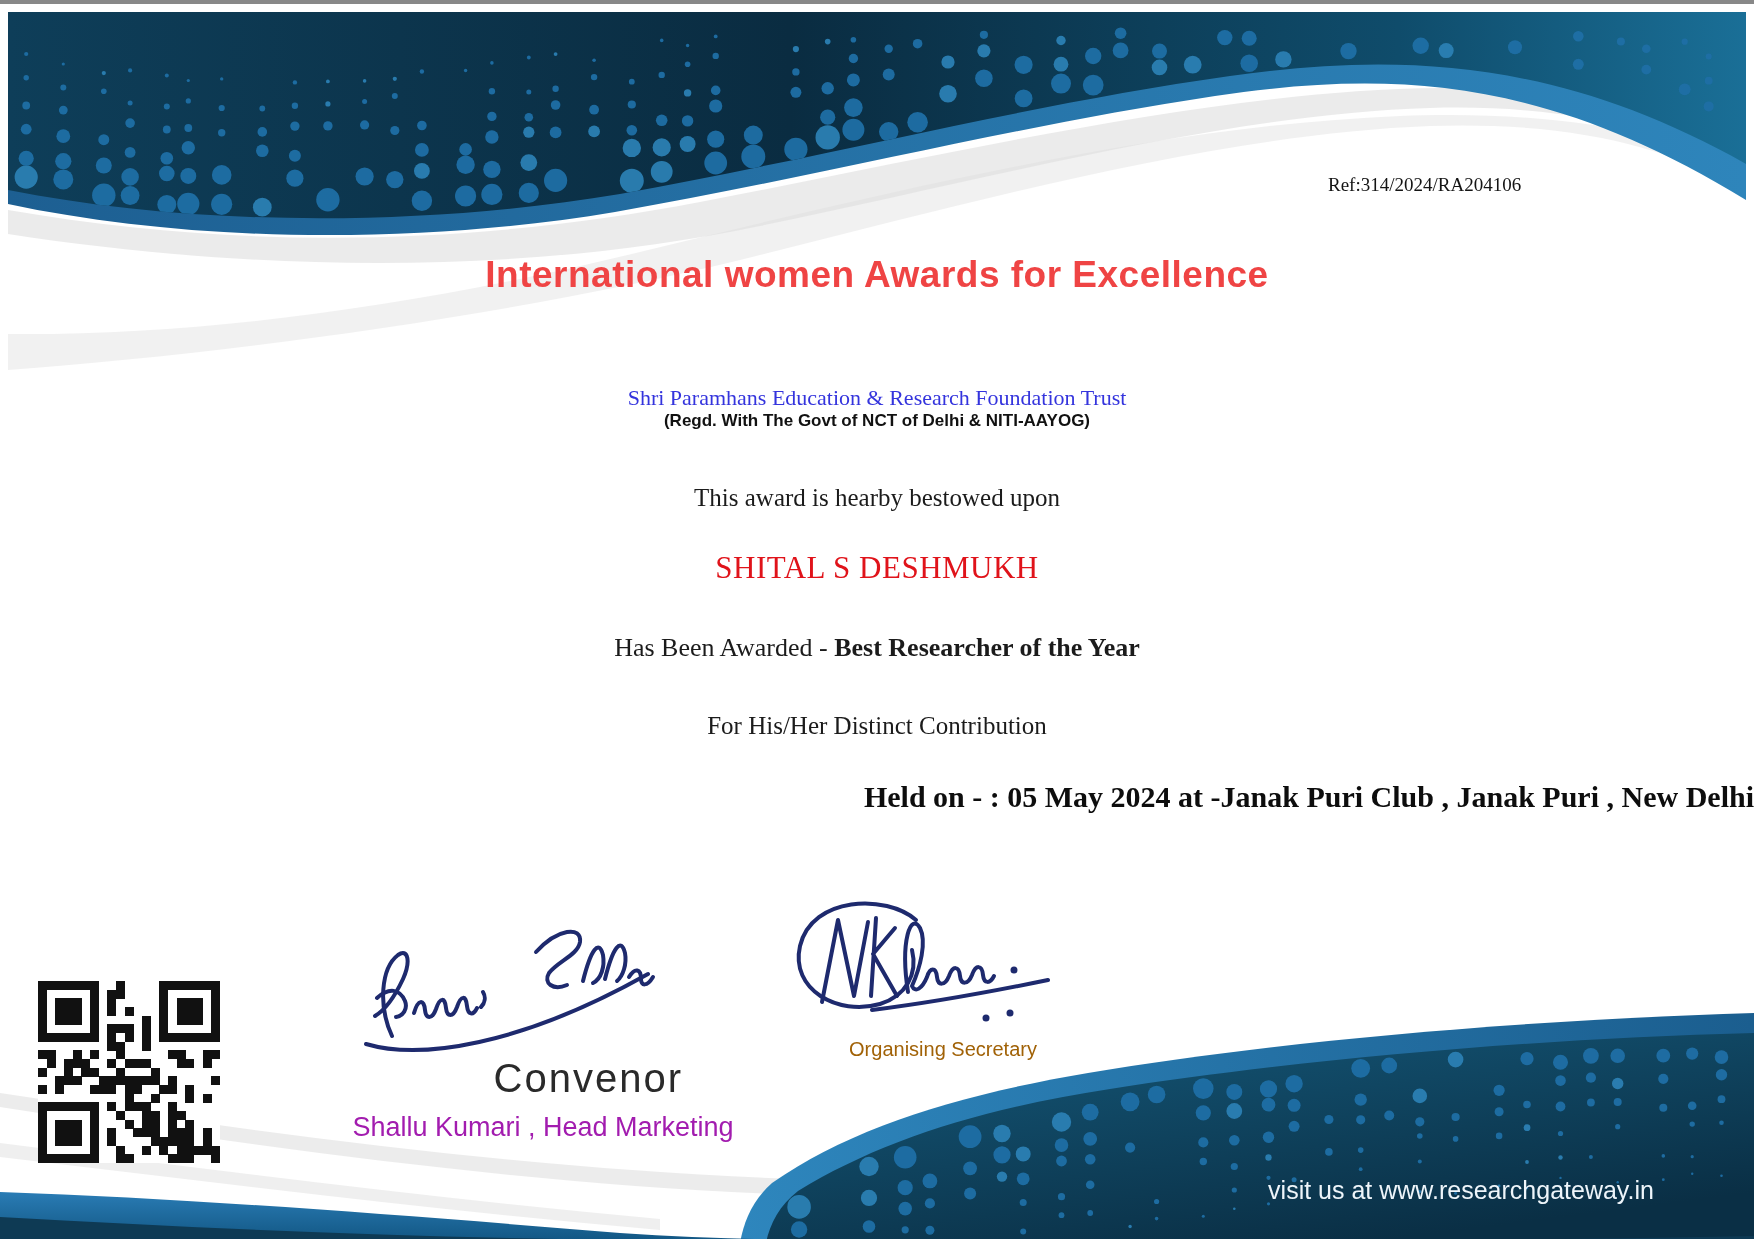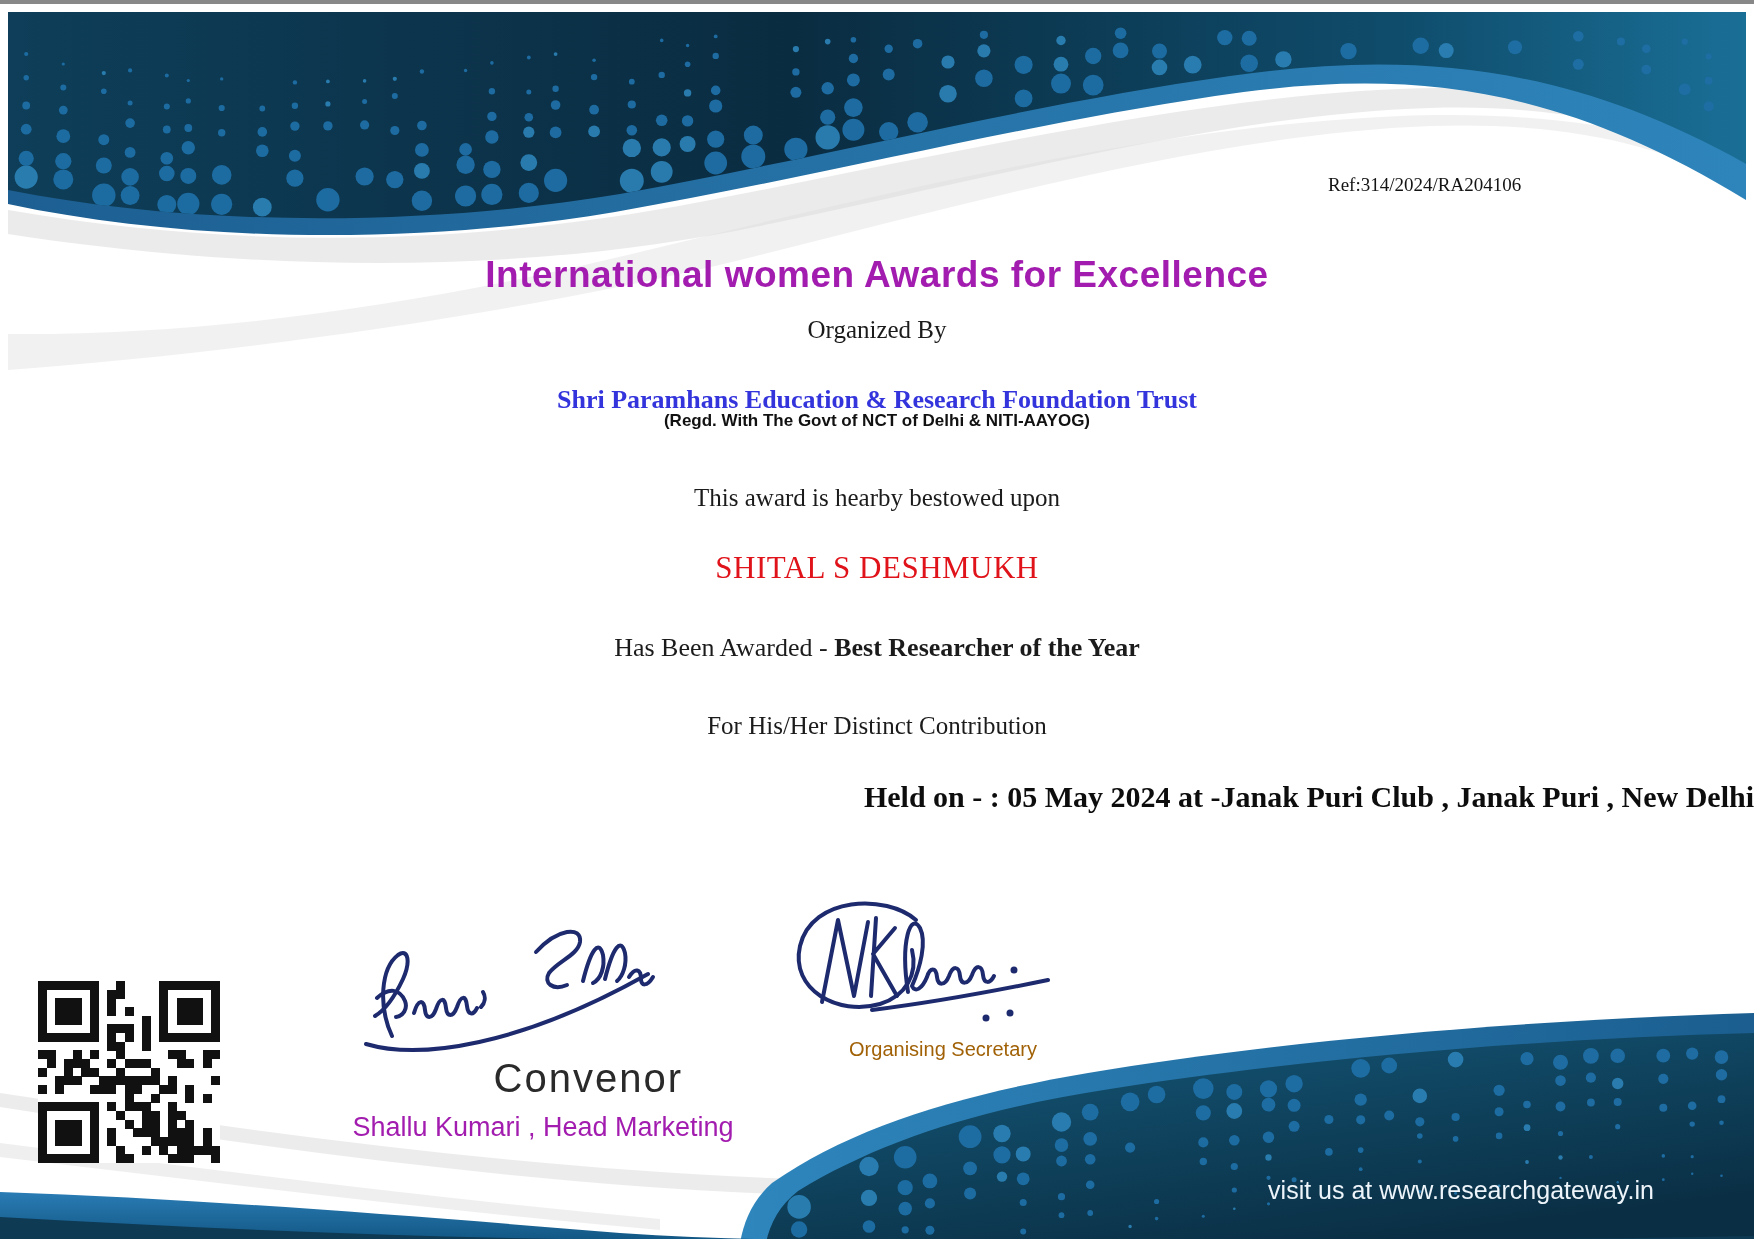--- a/index.html
+++ b/index.html
@@ -4,23 +4,23 @@
 <style>
   html,body{margin:0;padding:0;background:#888;}
   .cert{
     position:relative;width:1754px;height:1239px;margin:4px auto;
     background:#ffffff;overflow:hidden;
     font-family:"Liberation Serif", serif;color:#1b1b1b;
   }
   .cert svg{display:block;}
   .txt{position:absolute;left:0;width:1754px;text-align:center;line-height:1.15;white-space:nowrap;}
   .ref{position:absolute;left:1328px;top:170px;font-size:19px;color:#141414;}
-  .title{top:250px;font-family:"Liberation Sans",sans-serif;font-weight:600;font-size:37px;letter-spacing:.5px;color:#a21caf;margin:0;}
+  .title{top:250px;font-family:"Liberation Sans",sans-serif;font-weight:600;font-size:37px;letter-spacing:.5px;color:#ef4444;margin:0;}
   .organized{top:312px;font-size:25px;}
-  .organizer{top:381px;font-size:26px;font-weight:bold;color:#3434dd;}
+  .organizer{top:381px;font-size:22px;font-weight:normal;color:#3434dd;}
   .regd{top:407px;font-family:"Liberation Sans",sans-serif;font-weight:bold;font-size:17px;color:#111;}
   .bestowed{top:480px;font-size:25px;}
   .recipient{top:546px;font-size:31px;font-weight:normal;color:#e0131a;letter-spacing:.5px;}
   .awarded{top:629px;font-size:26px;}
   .awarded .bold{font-weight:bold;}
   .contribution{top:708px;font-size:25px;}
   .event{top:776px;font-size:30px;font-weight:bold;color:#0d0d0d;text-align:right;}
   .sans{font-family:"Liberation Sans",sans-serif;}
   .conv-role{position:absolute;left:383px;top:1052px;width:300px;text-align:right;font-size:40px;letter-spacing:2px;color:#2a2a2a;}
   .conv-detail{position:absolute;left:328px;top:1108px;width:430px;text-align:center;font-size:27px;color:#a21caf;}
@@ -584,21 +584,20 @@
       <rect x="78.00" y="173.33" width="9" height="9" fill="#111"></rect>
       <rect x="86.67" y="173.33" width="9" height="9" fill="#111"></rect>
       <rect x="130.00" y="173.33" width="9" height="9" fill="#111"></rect>
       <rect x="138.67" y="173.33" width="9" height="9" fill="#111"></rect>
       <rect x="147.33" y="173.33" width="9" height="9" fill="#111"></rect>
       <rect x="173.33" y="173.33" width="9" height="9" fill="#111"></rect>
     </svg>
 
   <div class="ref">Ref:314/2024/RA204106</div>
   <h1 class="txt title">International women Awards for Excellence</h1>
-  <div class="txt organized">Organized By</div>
   <div class="txt organizer">Shri Paramhans Education &amp; Research Foundation Trust</div>
   <div class="txt regd">(Regd. With The Govt of NCT of Delhi &amp; NITI-AAYOG)</div>
   <div class="txt bestowed">This award is hearby bestowed upon</div>
   <div class="txt recipient">SHITAL S DESHMUKH</div>
   <div class="txt awarded"><span>Has Been Awarded - </span><span class="bold">Best Researcher of the Year</span></div>
   <div class="txt contribution">For His/Her Distinct Contribution</div>
   <div class="txt event">Held on - : 05 May 2024 at -Janak Puri Club , Janak Puri , New Delhi</div>
 
   <svg class="sig-layer" width="1754" height="1239" viewBox="0 0 1754 1239">
     <g fill="none" stroke="#1e2a6e" stroke-width="4" stroke-linecap="round" stroke-linejoin="round">

